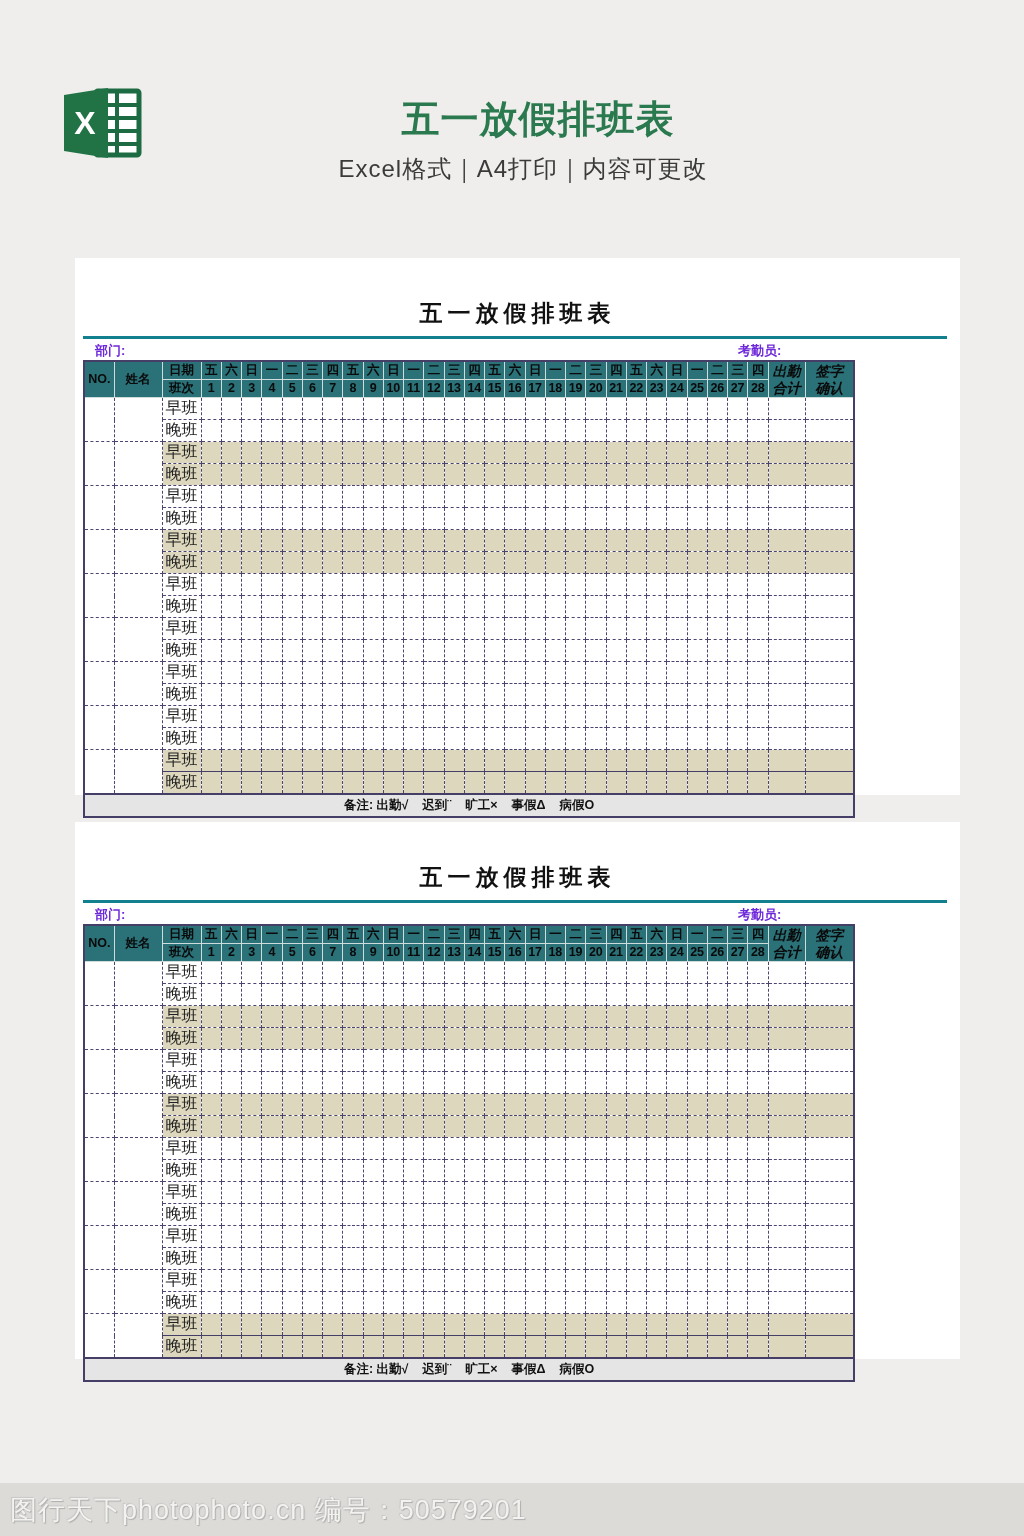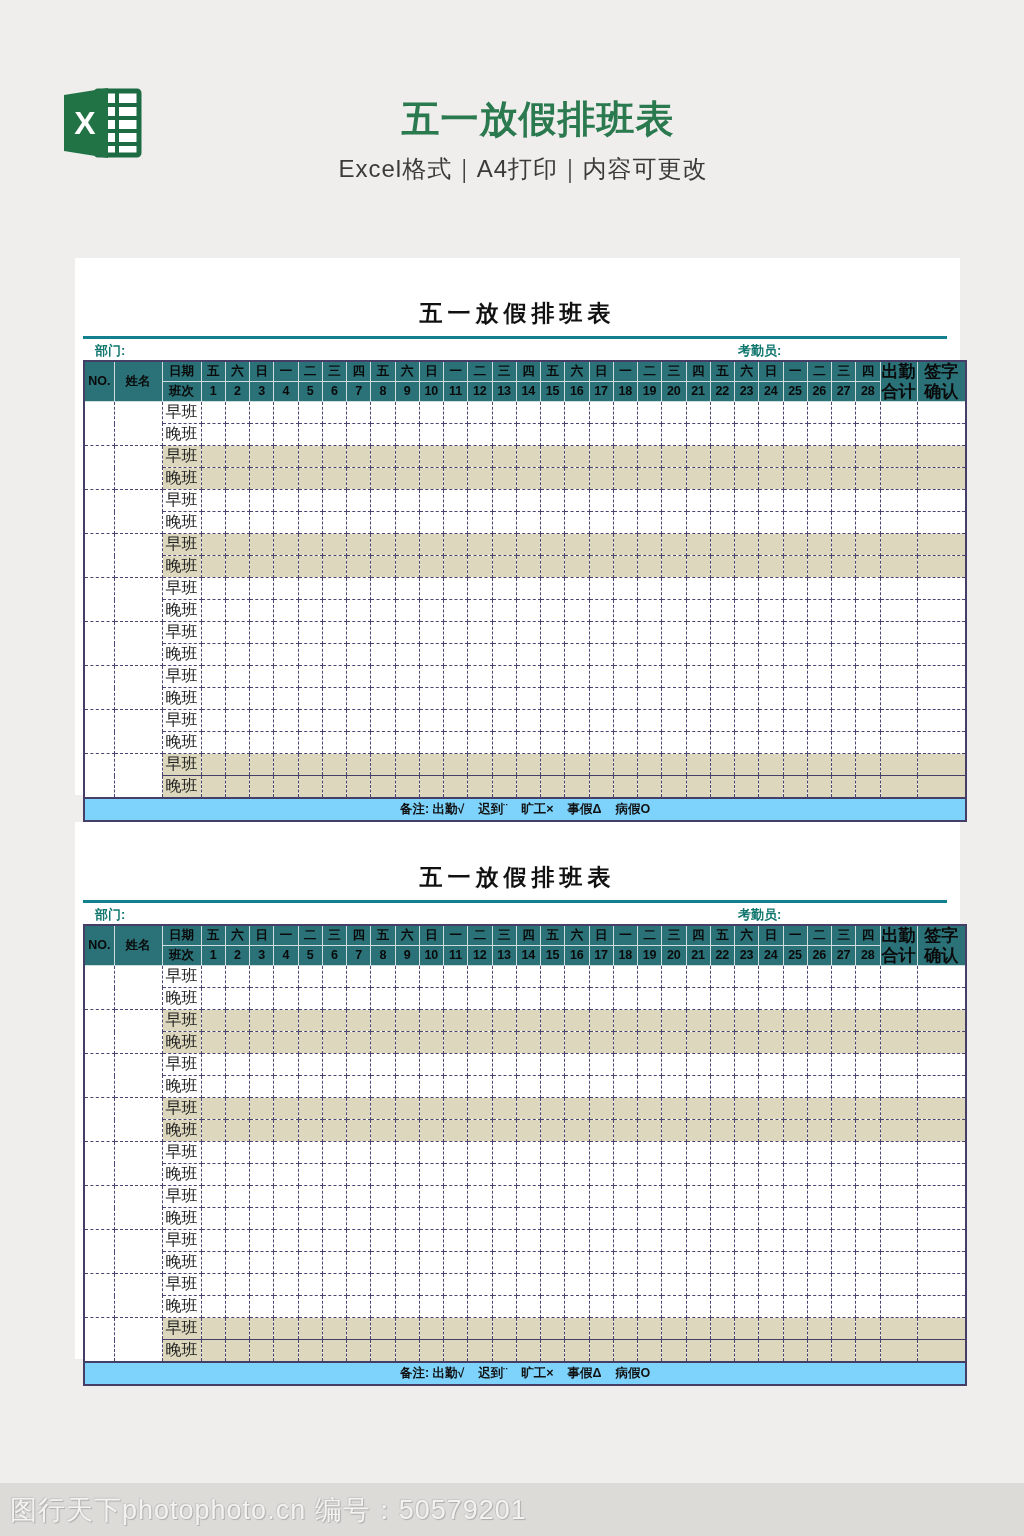--- a/index.html
+++ b/index.html
@@ -27,47 +27,47 @@
   }
   .card-1{top:258px;}
   .card-2{top:822px;}
   .card-title{
     padding-top:40px;text-align:center;
     font-family:"DejaVu Serif", serif;font-weight:bold;
     font-size:23px;color:#111;letter-spacing:5px;
   }
   .teal-rule{height:3px;background:#12808e;width:864px;margin:7px 0 2px 8px;}
   .meta-row{position:relative;height:19px;width:864px;margin-left:8px;
-    font-size:13px;font-weight:bold;color:#0f766e;}
+    font-size:13px;font-weight:bold;color:#6d28d9;}
   .dept-label{position:absolute;left:12px;top:1px;}
   .att-label{position:absolute;left:655px;top:1px;text-align:right;}
   
   table.sched{
     table-layout:fixed;border-collapse:collapse;
-    width:884px;margin-left:8px;
+    width:772px;margin-left:8px;
     border:2px solid #453e66;
     font-size:12px;color:#1c1c1c;
   }
   col.c-no{width:30px;} col.c-name{width:48px;} col.c-shift{width:39px;}
   col.c-total{width:37px;} col.c-sign{width:49px;}
   table.sched thead th{
     background:#2a7178;color:#0a0a0a;font-weight:bold;
     border:1px solid #cfdcdc;height:17px;padding:0;line-height:1.05;
     font-size:12.5px;overflow:hidden;
   }
-  table.sched thead th.two-line{font-size:17px;line-height:1.15;}
+  table.sched thead th.two-line{font-size:14px;line-height:1.15;font-style:italic;}
   table.sched tbody td{
     border:1px dashed #4c4572;height:17px;padding:0;
     text-align:center;background:#ffffff;overflow:hidden;
   }
   table.sched tbody td.shift-cell{font-size:16px;color:#222;}
   table.sched tbody tr.hl td.fill{background:#ddd8bd;}
   table.sched tbody td.solid-under{border-bottom:1px solid #453e66;}
   table.sched tfoot td{
-    border-top:2px solid #453e66;height:19px;background:#7dd3fc;
+    border-top:2px solid #453e66;height:19px;background:#e5e5e5;
     text-align:center;font-weight:bold;font-size:12.5px;white-space:pre;color:#111;
   }
   
   .watermark-bar{
     position:absolute;left:0;top:1483px;width:100%;height:53px;
     background:#dcdbd8;display:flex;align-items:center;
   }
   .watermark-text{
     margin-left:10px;font-size:27px;letter-spacing:1px;color:#f3f2f0;
     text-shadow:1px 1px 1px #aeadab,-1px -1px 1px #c9c8c6,0 0 1px #b5b4b2;

